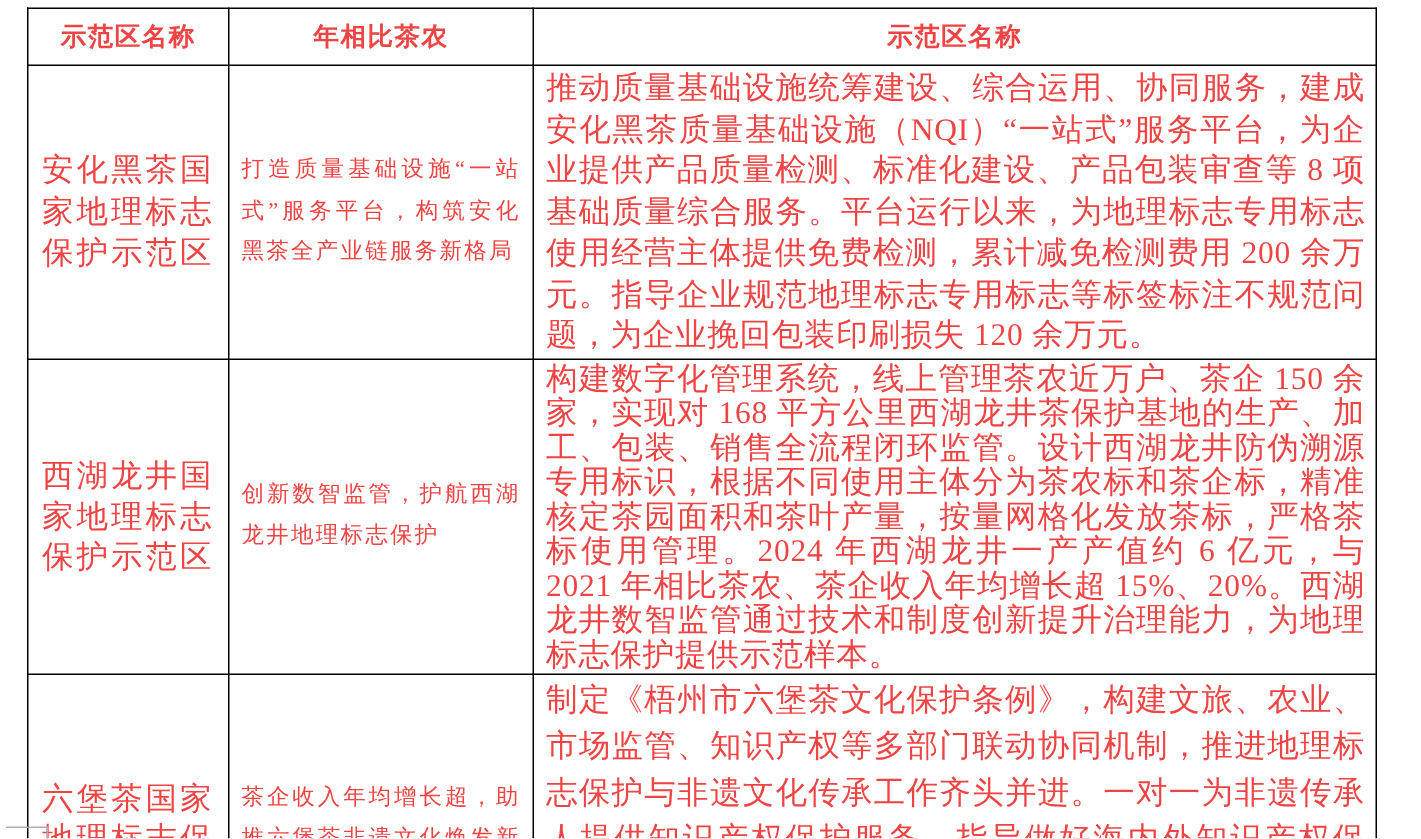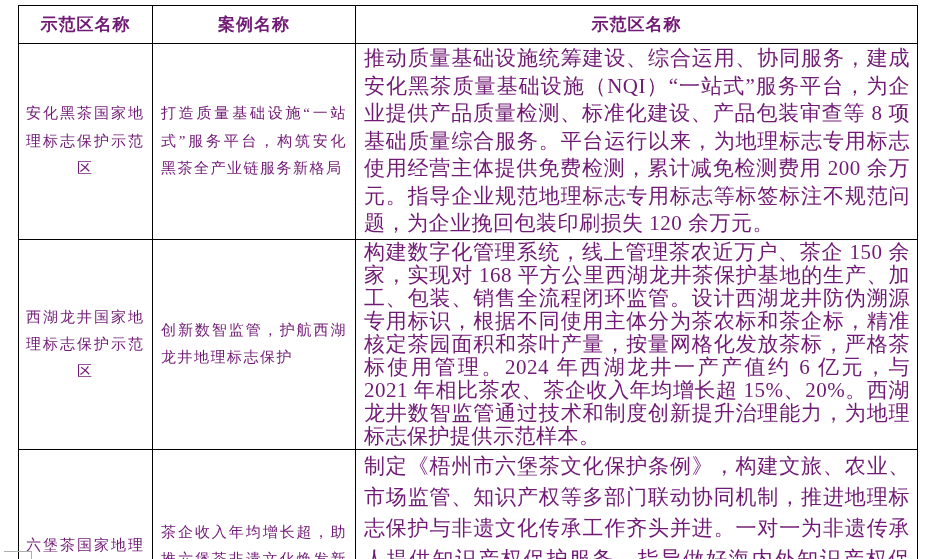--- a/index.html
+++ b/index.html
@@ -7,21 +7,21 @@
     padding: 0;
     background: #ffffff;
   }
   .page {
     position: relative;
     width: 947px;
     height: 559px;
     background: #ffffff;
     overflow: hidden;
     font-family: "Liberation Serif", "DejaVu Serif", serif;
-    color: #701a75;
+    color: #ef4444;
   }
   table.case-table {
     position: absolute;
     left: 18px;
     top: 5px;
     width: 899px;
     border-collapse: collapse;
     table-layout: fixed;
   }
   table.case-table th,
@@ -34,21 +34,21 @@
     height: 33px;
     font-family: "Liberation Sans", "DejaVu Sans", sans-serif;
     font-weight: bold;
     font-size: 17px;
     letter-spacing: 1px;
     text-align: center;
     padding: 2px 4px;
   }
   td.zone-cell {
     text-align: center;
-    font-size: 15px;
+    font-size: 21px;
     letter-spacing: 2px;
     padding: 4px 7px;
   }
   td.case-cell {
     text-align: justify;
     font-size: 15px;
     letter-spacing: 1.5px;
     padding: 4px 8px;
   }
   td.summary-cell {
@@ -82,21 +82,21 @@
 
   <table class="case-table">
     <colgroup>
       <col style="width:134px">
       <col style="width:203px">
       <col style="width:562px">
     </colgroup>
     <thead>
       <tr class="header-row">
         <th class="col-header">示范区名称</th>
-        <th class="col-header">案例名称</th>
+        <th class="col-header">年相比茶农</th>
         <th class="col-header">示范区名称</th>
       </tr>
     </thead>
     <tbody>
       <tr class="row-0">
         <td class="zone-cell">安化黑茶国家地理标志保护示范区</td>
         <td class="case-cell">打造质量基础设施“一站式”服务平台，构筑安化黑茶全产业链服务新格局</td>
         <td class="summary-cell">推动质量基础设施统筹建设、综合运用、协同服务，建成安化黑茶质量基础设施（NQI）“一站式”服务平台，为企业提供产品质量检测、标准化建设、产品包装审查等 8 项基础质量综合服务。平台运行以来，为地理标志专用标志使用经营主体提供免费检测，累计减免检测费用 200 余万元。指导企业规范地理标志专用标志等标签标注不规范问题，为企业挽回包装印刷损失 120 余万元。</td>
       </tr>
       <tr class="row-1">

